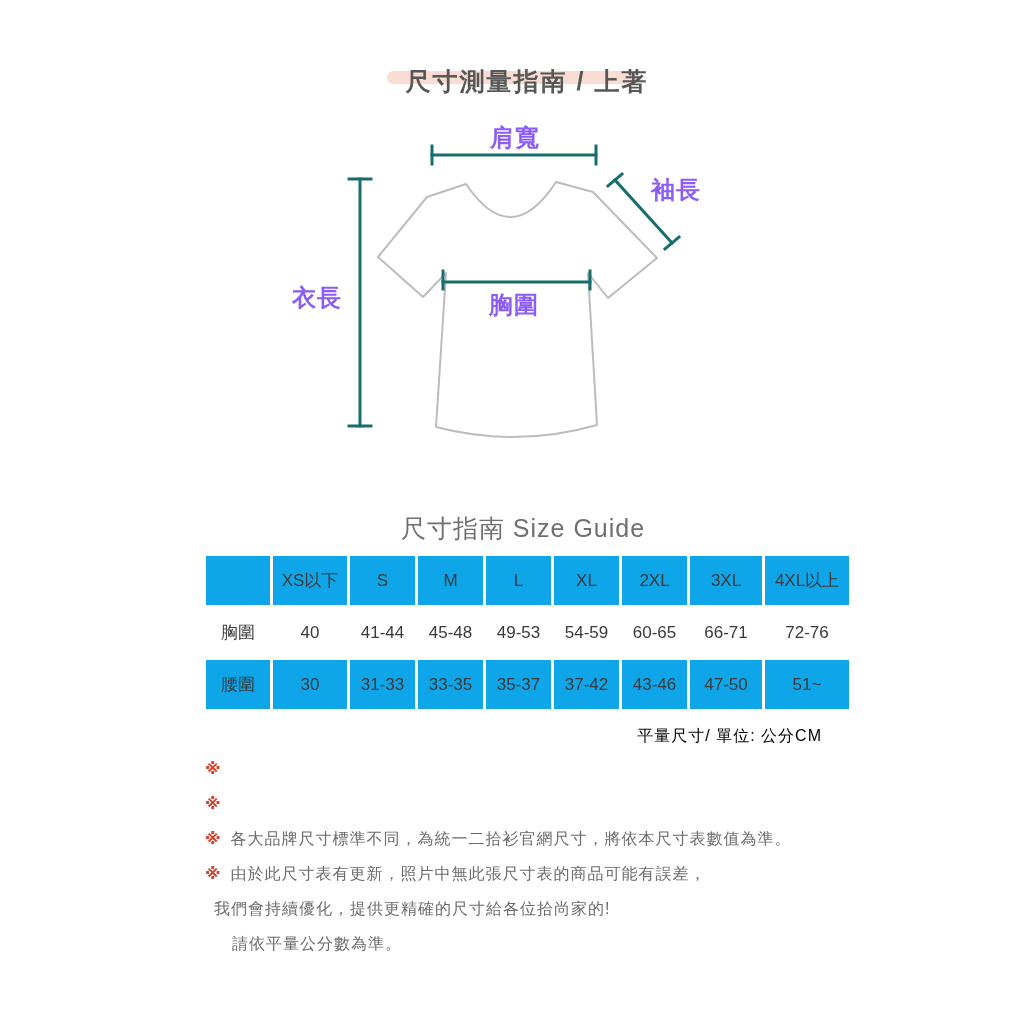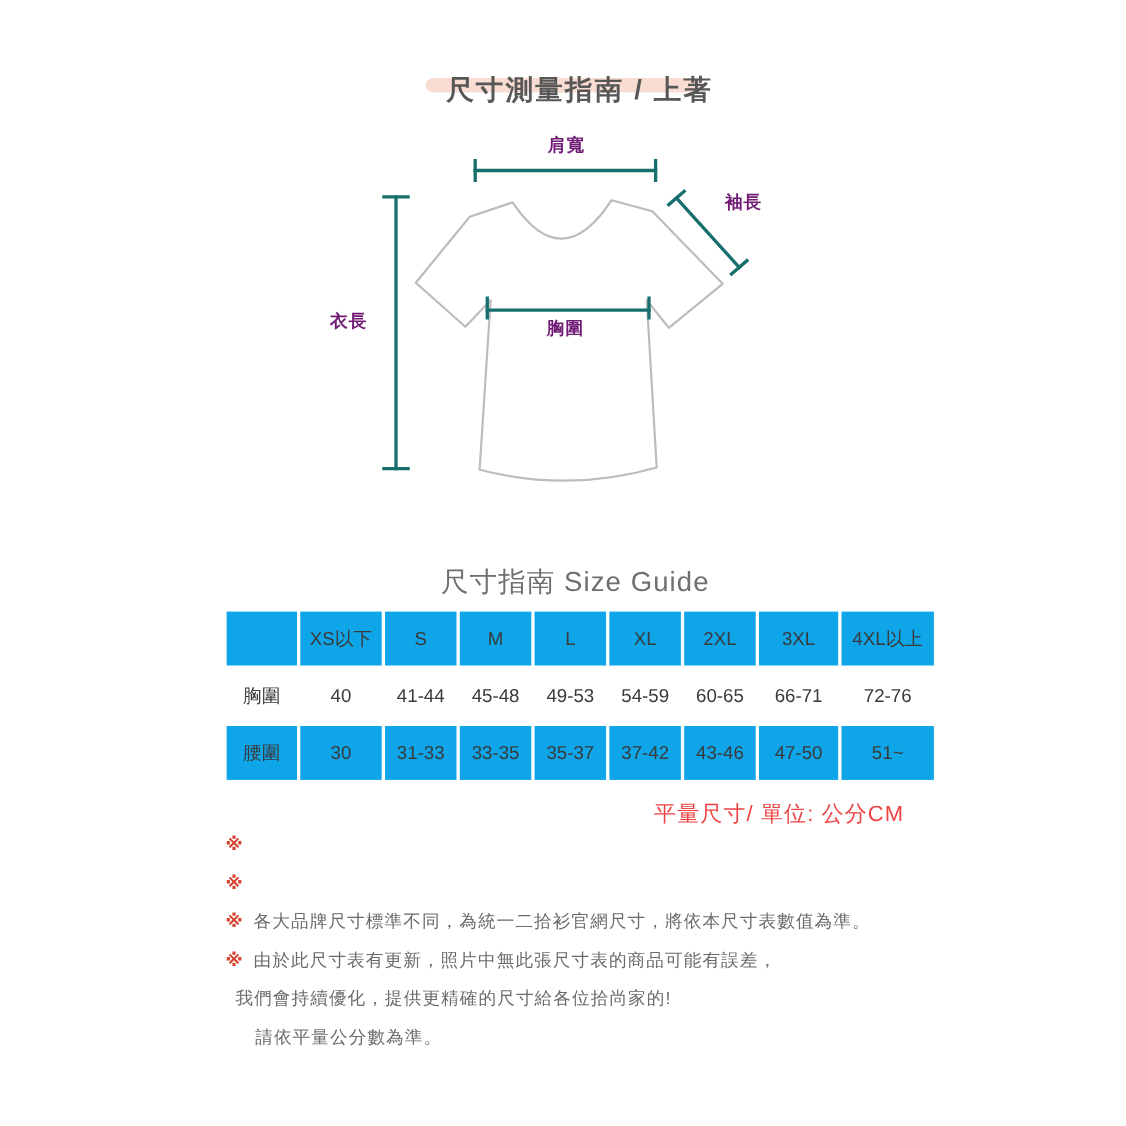--- a/index.html
+++ b/index.html
@@ -9,39 +9,39 @@
   
   .title-block{position:absolute;left:0;top:0;width:1024px;height:110px;}
   .title-highlight{position:absolute;left:387px;top:71px;width:249px;height:13px;
         border-radius:7px;background:#f9ddd2;z-index:0;}
   .page-title{position:absolute;left:0;top:50px;width:1024px;margin:15px;text-align:center;
         font-size:25px;letter-spacing:2px;color:#575757;font-weight:600;z-index:1;}
 
   
   .diagram{position:absolute;left:280px;top:115px;width:460px;height:340px;}
   .diagram svg{position:absolute;left:0;top:0;}
-  .m-label{position:absolute;width:80px;text-align:center;color:#701a75;
-        font-size:16px;font-weight:600;letter-spacing:1px;}
+  .m-label{position:absolute;width:80px;text-align:center;color:#8b5cf6;
+        font-size:24px;font-weight:600;letter-spacing:1px;}
   .lbl-shoulder{left:195px;top:7px;}
   .lbl-sleeve{left:356px;top:59px;}
   .lbl-length{left:-3px;top:167px;}
   .lbl-chest{left:194px;top:174px;}
 
   
   .section-title{position:absolute;left:0;top:501px;width:1024px;margin:11px;text-align:center;
         font-size:25px;color:#6f6f6f;font-weight:500;letter-spacing:1px;}
   .size-table{position:absolute;left:203px;top:553px;border-collapse:separate;border-spacing:3px;}
   .size-table td{text-align:center;vertical-align:middle;height:49px;font-size:17px;
         color:#3a3a3a;padding:0 4px;}
   .size-table tr.pink td{background:#0ea5e9;}
   .size-table tr.white td{background:#ffffff;}
   .c0{width:56px;} .c1{width:66px;} .c2,.c3,.c4,.c5,.c6{width:57px;} .c7{width:64px;} .c8{width:76px;}
 
   .unit-note{position:absolute;left:0;top:726px;width:822px;text-align:right;
-        font-size:20px;color:#ef4444;letter-spacing:1px;}
+        font-size:16px;color:#000000;letter-spacing:1px;}
 
   
   .notes{position:absolute;left:205px;top:758px;width:660px;font-size:16px;
         color:#6b6b6b;letter-spacing:1px;}
   .note-row{display:flex;line-height:21px;margin-bottom:14px;}
   .note-marker{color:#d8402e;margin-right:9px;font-weight:bold;flex:0 0 auto;}
   .note-cont{padding-left:27px;}
   .note-closing{margin-top:8px;padding-left:9px;}
 </style>
 </head>

